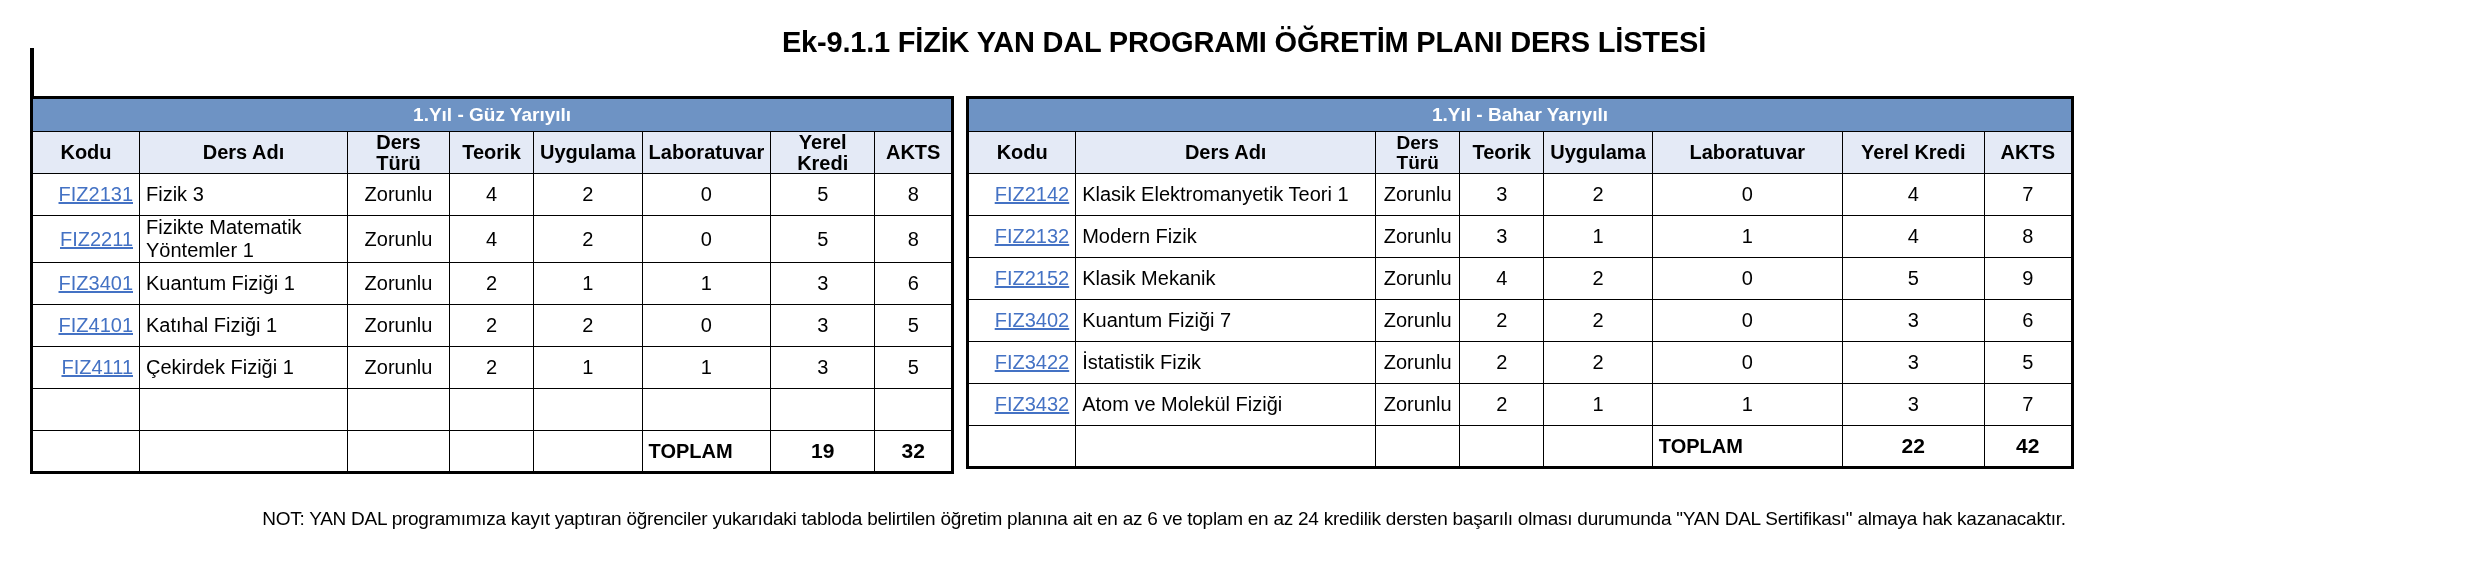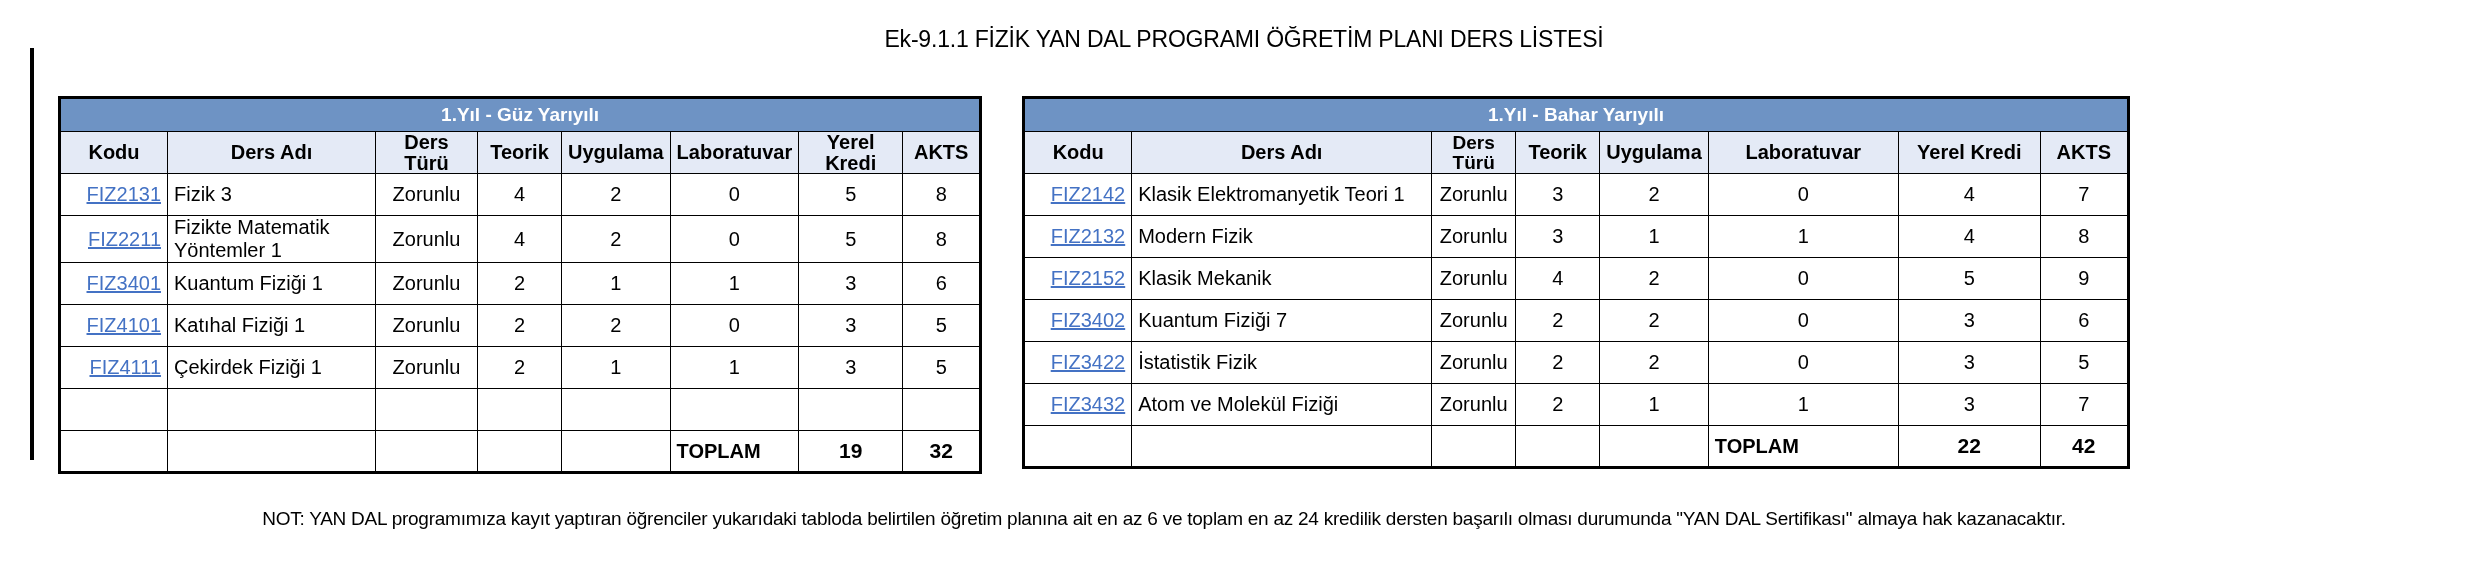--- a/index.html
+++ b/index.html
@@ -20,22 +20,22 @@
   
   .title-row {
     position: absolute;
     top: 26px;
     left: 0;
     width: 2488px;
     text-align: center;
   }
   .doc-title {
     display: inline-block;
-    font-size: 23px;
-    font-weight: normal;
+    font-size: 29px;
+    font-weight: bold;
     letter-spacing: -0.2px;
     white-space: nowrap;
     color: #000;
   }
 
   
   .left-rule {
     position: absolute;
     left: 30px;
     top: 48px;
@@ -46,21 +46,21 @@
 
   
   .tables {
     position: absolute;
     top: 96px;
     left: 30px;
     width: 2434px;
     display: flex;
     gap: 12px;
   }
-  .tbl-wrap { flex: 0 0 auto; padding-left: 28px; }
+  .tbl-wrap { flex: 0 0 auto; }
 
   table.sheet {
     border-collapse: collapse;
     table-layout: fixed;
     font-size: 20px;
   }
   table.sheet td, table.sheet th {
     border: 1.5px solid #000;
     height: 42px;
     padding: 0 6px;

